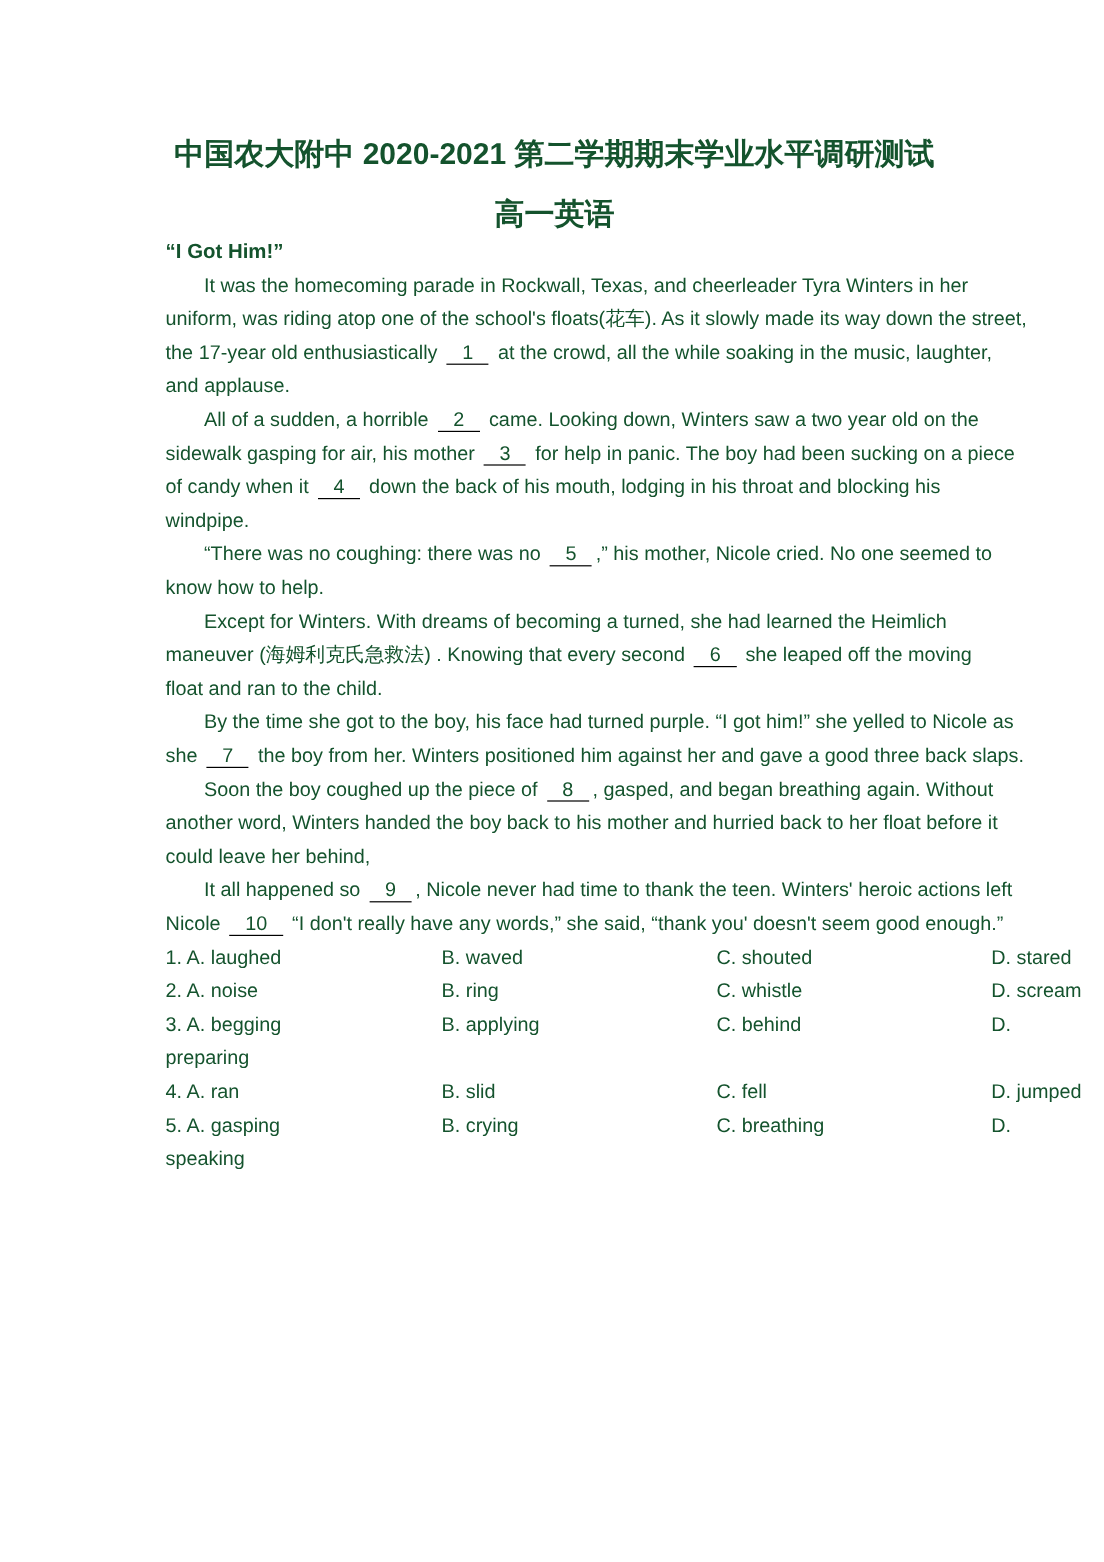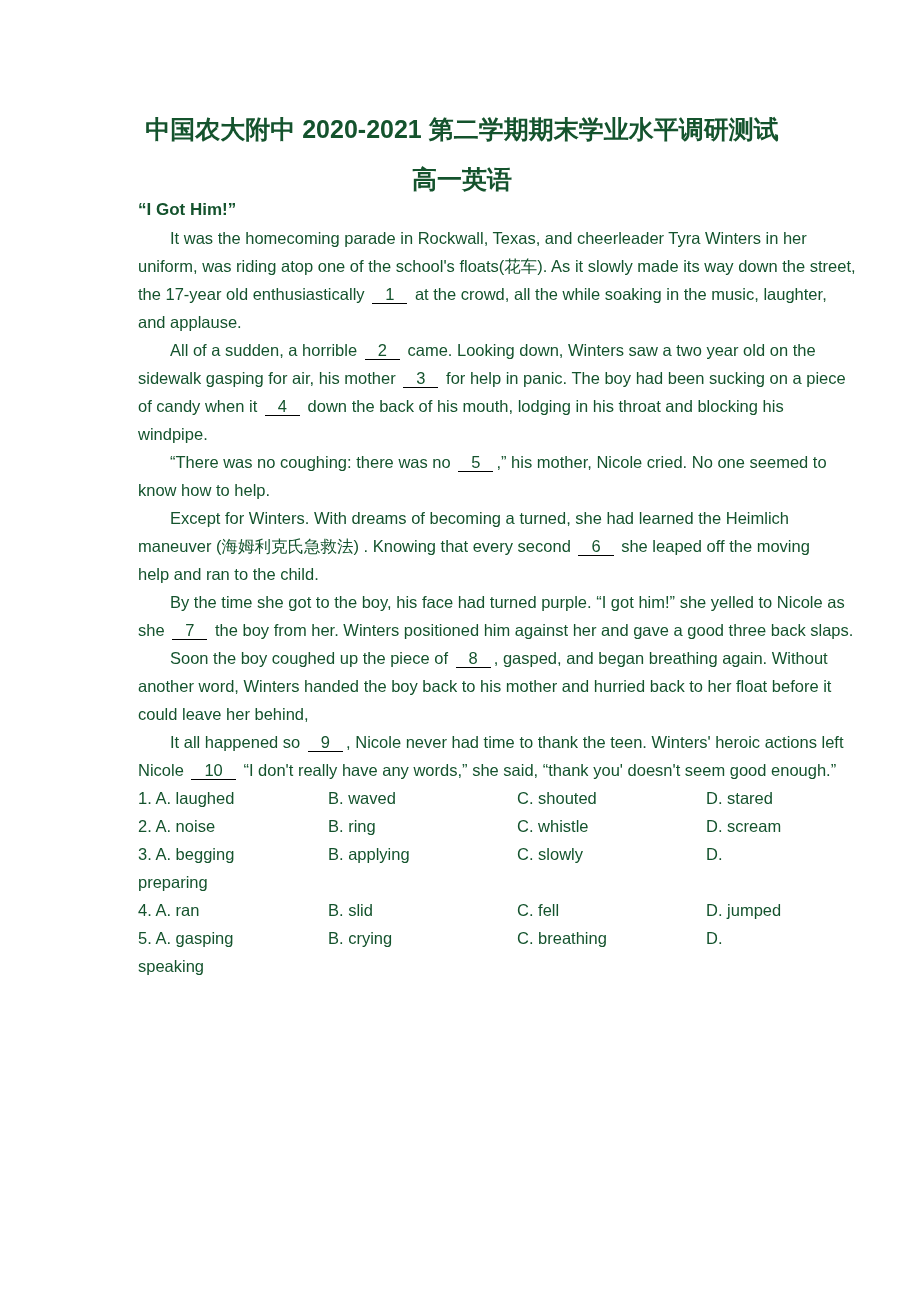--- a/index.html
+++ b/index.html
@@ -67,20 +67,21 @@
     margin: 0 3px;
     line-height: 1.05;
   }
   .options {
     font-size: 16.5px;
   }
   .opt-row {
     display: grid;
     grid-template-columns: 190px 189px 189px 1fr;
     line-height: 28px;
+    gap: 40px;
   }
   .opt-cell {
     white-space: nowrap;
   }
   .opt-wrap {
     line-height: 28px;
     white-space: nowrap;
   }
 </style>
 </head>
@@ -101,21 +102,21 @@
       <div class="en-line">the 17-year old enthusiastically <span class="blank">1</span> at the crowd, all the while soaking in the music, laughter,</div>
       <div class="en-line">and applause.</div>
       <div class="en-line indent">All of a sudden, a horrible <span class="blank">2</span> came. Looking down, Winters saw a two year old on the</div>
       <div class="en-line">sidewalk gasping for air, his mother <span class="blank">3</span> for help in panic. The boy had been sucking on a piece</div>
       <div class="en-line">of candy when it <span class="blank">4</span> down the back of his mouth, lodging in his throat and blocking his</div>
       <div class="en-line">windpipe.</div>
       <div class="en-line indent">“There was no coughing: there was no <span class="blank">5</span>,” his mother, Nicole cried. No one seemed to</div>
       <div class="en-line">know how to help.</div>
       <div class="en-line indent">Except for Winters. With dreams of becoming a turned, she had learned the Heimlich</div>
       <div class="en-line">maneuver (海姆利克氏急救法) . Knowing that every second <span class="blank">6</span> she leaped off the moving</div>
-      <div class="en-line">help and ran to the child.</div>
+      <div class="en-line">float and ran to the child.</div>
       <div class="en-line indent">By the time she got to the boy, his face had turned purple. “I got him!” she yelled to Nicole as</div>
       <div class="en-line">she <span class="blank">7</span> the boy from her. Winters positioned him against her and gave a good three back slaps.</div>
       <div class="en-line indent">Soon the boy coughed up the piece of <span class="blank">8</span>, gasped, and began breathing again. Without</div>
       <div class="en-line">another word, Winters handed the boy back to his mother and hurried back to her float before it</div>
       <div class="en-line">could leave her behind,</div>
       <div class="en-line indent">It all happened so <span class="blank">9</span>, Nicole never had time to thank the teen. Winters' heroic actions left</div>
       <div class="en-line">Nicole <span class="blank">10</span> “I don't really have any words,” she said, “thank you' doesn't seem good enough.”</div>
     </div>
 
     <div class="options">
@@ -127,21 +128,21 @@
       </div>
       <div class="opt-row">
         <span class="opt-cell">2. A. noise</span>
         <span class="opt-cell">B. ring</span>
         <span class="opt-cell">C. whistle</span>
         <span class="opt-cell">D. scream</span>
       </div>
       <div class="opt-row">
         <span class="opt-cell">3. A. begging</span>
         <span class="opt-cell">B. applying</span>
-        <span class="opt-cell">C. slowly</span>
+        <span class="opt-cell">C. behind</span>
         <span class="opt-cell">D.</span>
       </div>
       <div class="opt-wrap">preparing</div>
       <div class="opt-row">
         <span class="opt-cell">4. A. ran</span>
         <span class="opt-cell">B. slid</span>
         <span class="opt-cell">C. fell</span>
         <span class="opt-cell">D. jumped</span>
       </div>
       <div class="opt-row">

